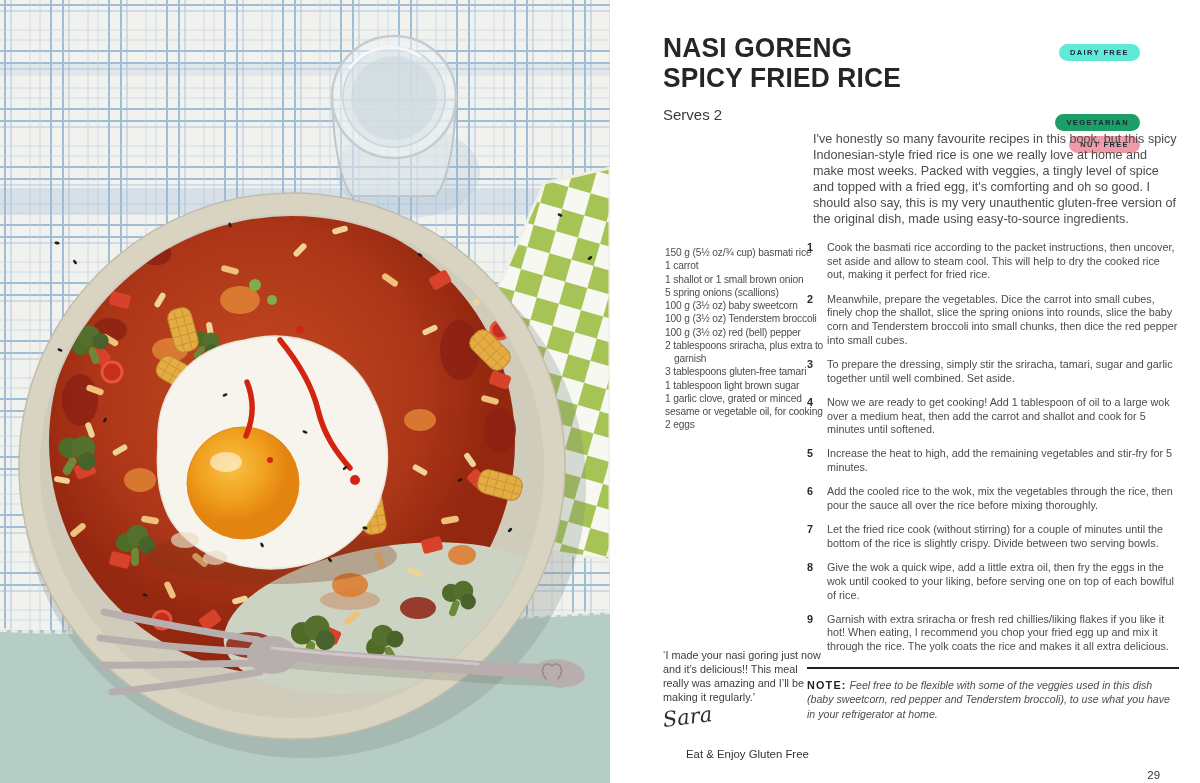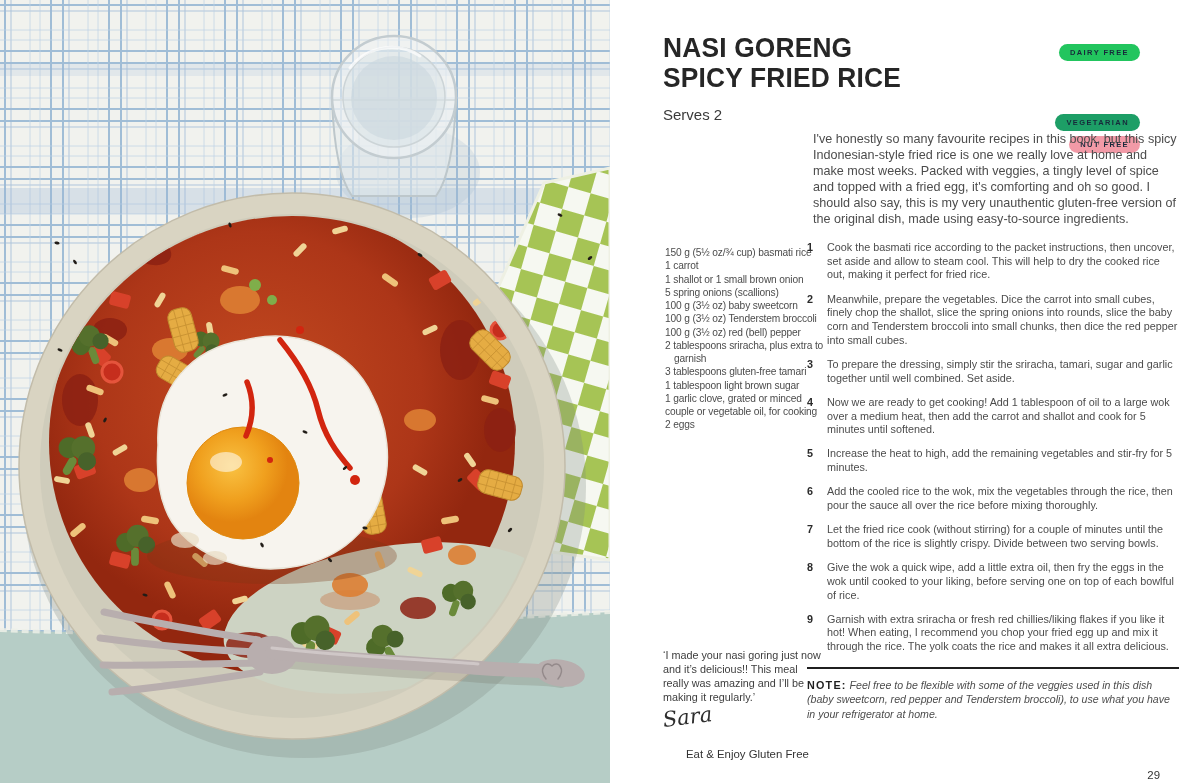--- a/index.html
+++ b/index.html
@@ -309,42 +309,42 @@
   </svg>
 
   <div class="page-right">
 
     <div class="title">
       <div>NASI GORENG</div>
       <div>SPICY FRIED RICE</div>
     </div>
 
     <div class="badges">
-      <div class="pill" style="background: #22c55e;">DAIRY FREE</div>
+      <div class="pill" style="background: #5eead4;">DAIRY FREE</div>
       <div class="pill" style="background: rgb(29, 158, 102); margin-top: 48px;">VEGETARIAN</div>
       <div class="pill" style="background: rgb(242, 154, 167);">NUT FREE</div>
     </div>
 
     <div class="serves">Serves 2</div>
 
     <div class="intro">I've honestly so many favourite recipes in this book, but this spicy Indonesian-style fried rice is one we really love at home and make most weeks. Packed with veggies, a tingly level of spice and topped with a fried egg, it's comforting and oh so good. I should also say, this is my very unauthentic gluten-free version of the original dish, made using easy-to-source ingredients.</div>
 
     <ul class="ingredients">
       <li>150 g (5½ oz/¾ cup) basmati rice</li>
       <li>1 carrot</li>
       <li>1 shallot or 1 small brown onion</li>
       <li>5 spring onions (scallions)</li>
       <li>100 g (3½ oz) baby sweetcorn</li>
       <li>100 g (3½ oz) Tenderstem broccoli</li>
       <li>100 g (3½ oz) red (bell) pepper</li>
       <li>2 tablespoons sriracha, plus extra to garnish</li>
       <li>3 tablespoons gluten-free tamari</li>
       <li>1 tablespoon light brown sugar</li>
       <li>1 garlic clove, grated or minced</li>
-      <li>couple or vegetable oil, for cooking</li>
+      <li>sesame or vegetable oil, for cooking</li>
       <li>2 eggs</li>
     </ul>
 
     <div class="main-col">
       <ol class="steps">
         <li>
             <span class="num">1</span>
             <span class="txt">Cook the basmati rice according to the packet instructions, then uncover, set aside and allow to steam cool. This will help to dry the cooked rice out, making it perfect for fried rice.</span>
           </li>
         <li>

